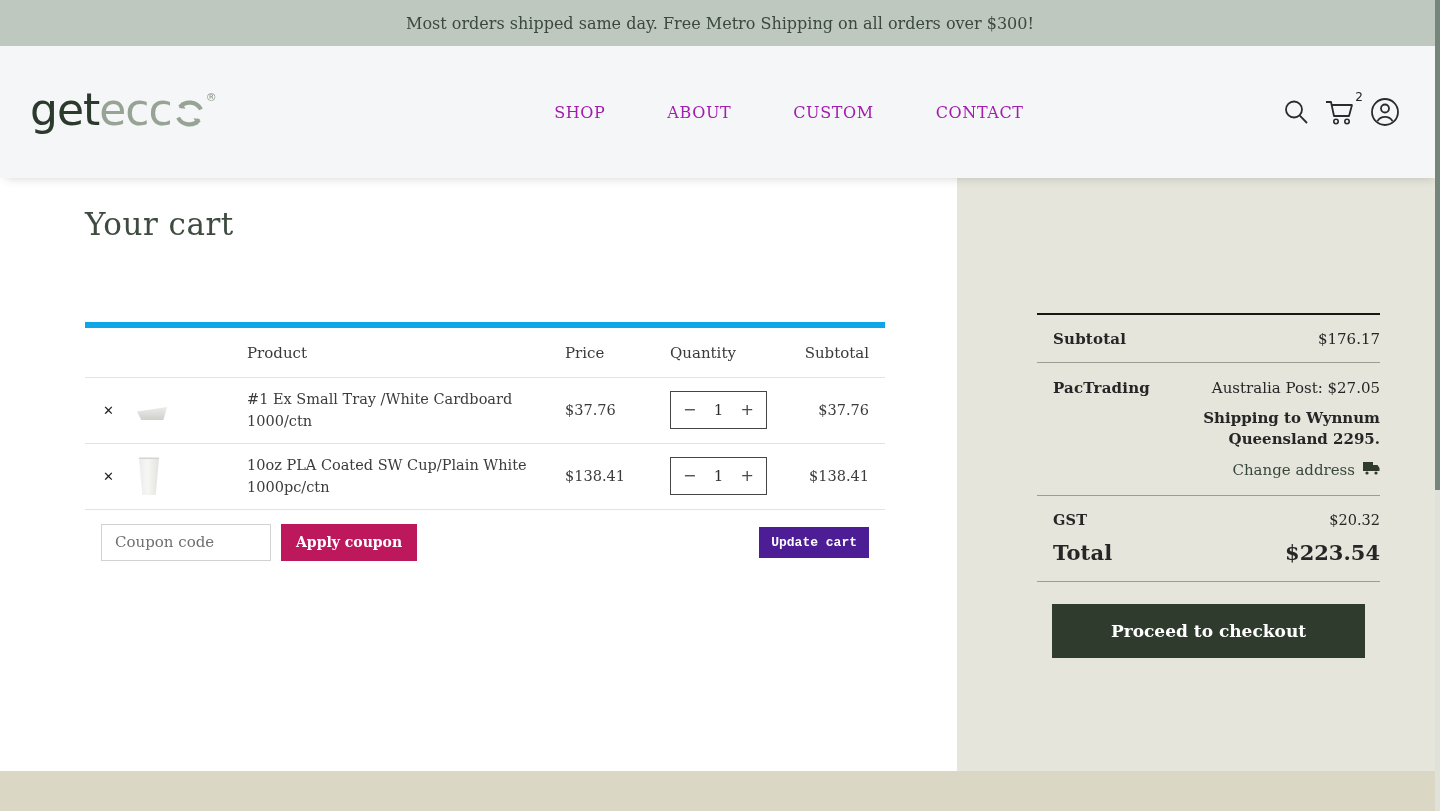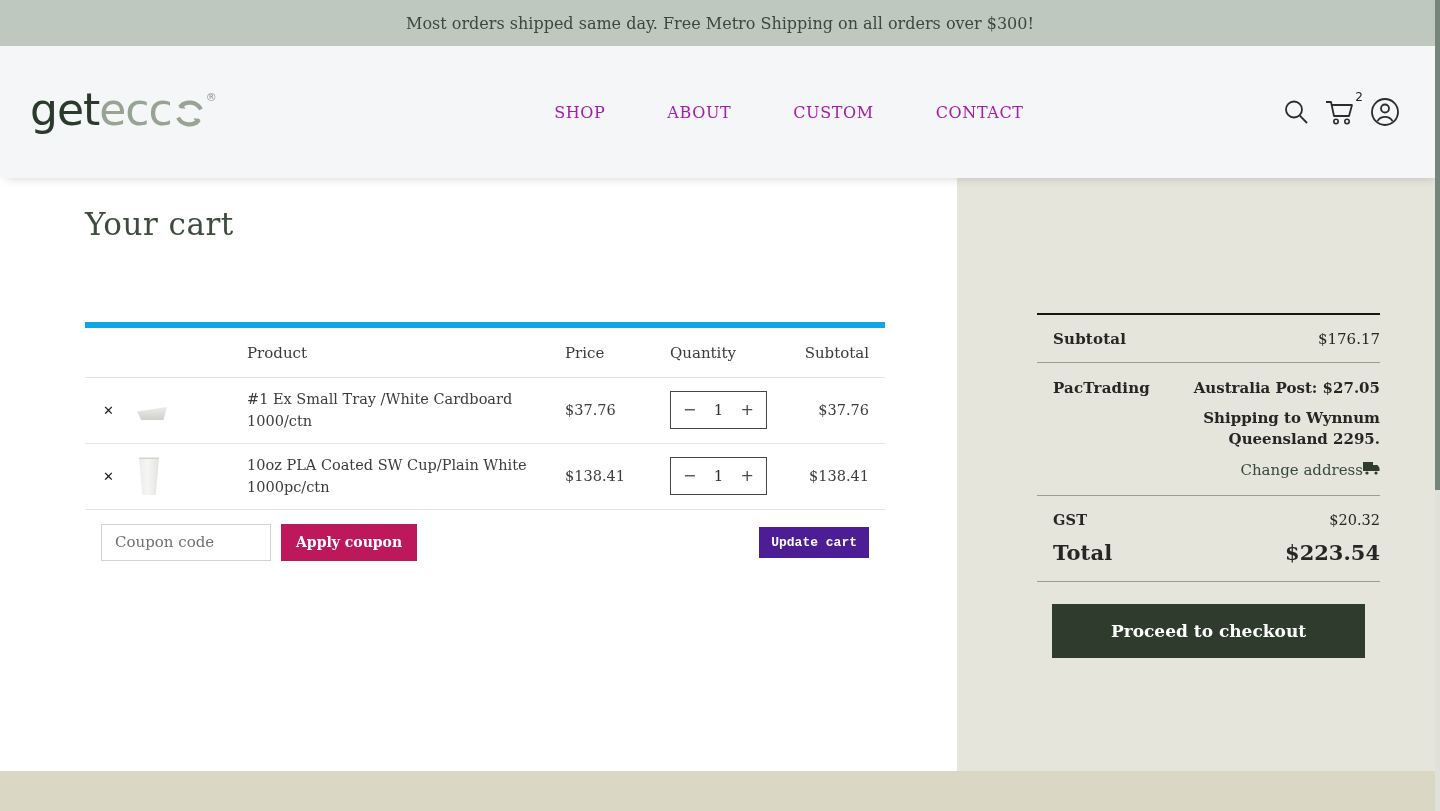--- a/index.html
+++ b/index.html
@@ -194,27 +194,28 @@
     display: flex;
     justify-content: space-between;
     align-items: baseline;
     padding: 15px 0 14px 16px;
     font-size: 15px;
     color: #262626;
   }
   .s-row .lbl { font-weight: 700; letter-spacing: 0.2px; }
   .s-div { border-bottom: 1px solid #9c9c94; }
   .ship-block { text-align: right; line-height: 1.4; }
-  .ship-method { font-weight: 700; }
+  .ship-method { font-weight: 400; }
   .ship-line { font-weight: 700; margin-top: 9px; }
   .ship-line2 { font-weight: 700; }
   .change-address {
     margin-top: 10px;
     display: inline-flex;
     align-items: center;
+    gap: 8px;
     color: #38473b;
     cursor: pointer;
     font-weight: 400;
   }
   .gst-row { font-size: 14.5px; padding-bottom: 6px; }
   .total-row { font-size: 21px; padding-top: 6px; padding-bottom: 16px; }
   .total-row .lbl, .total-row .val { font-weight: 700; }
   .checkout-btn {
     display: block;
     width: 313px;

